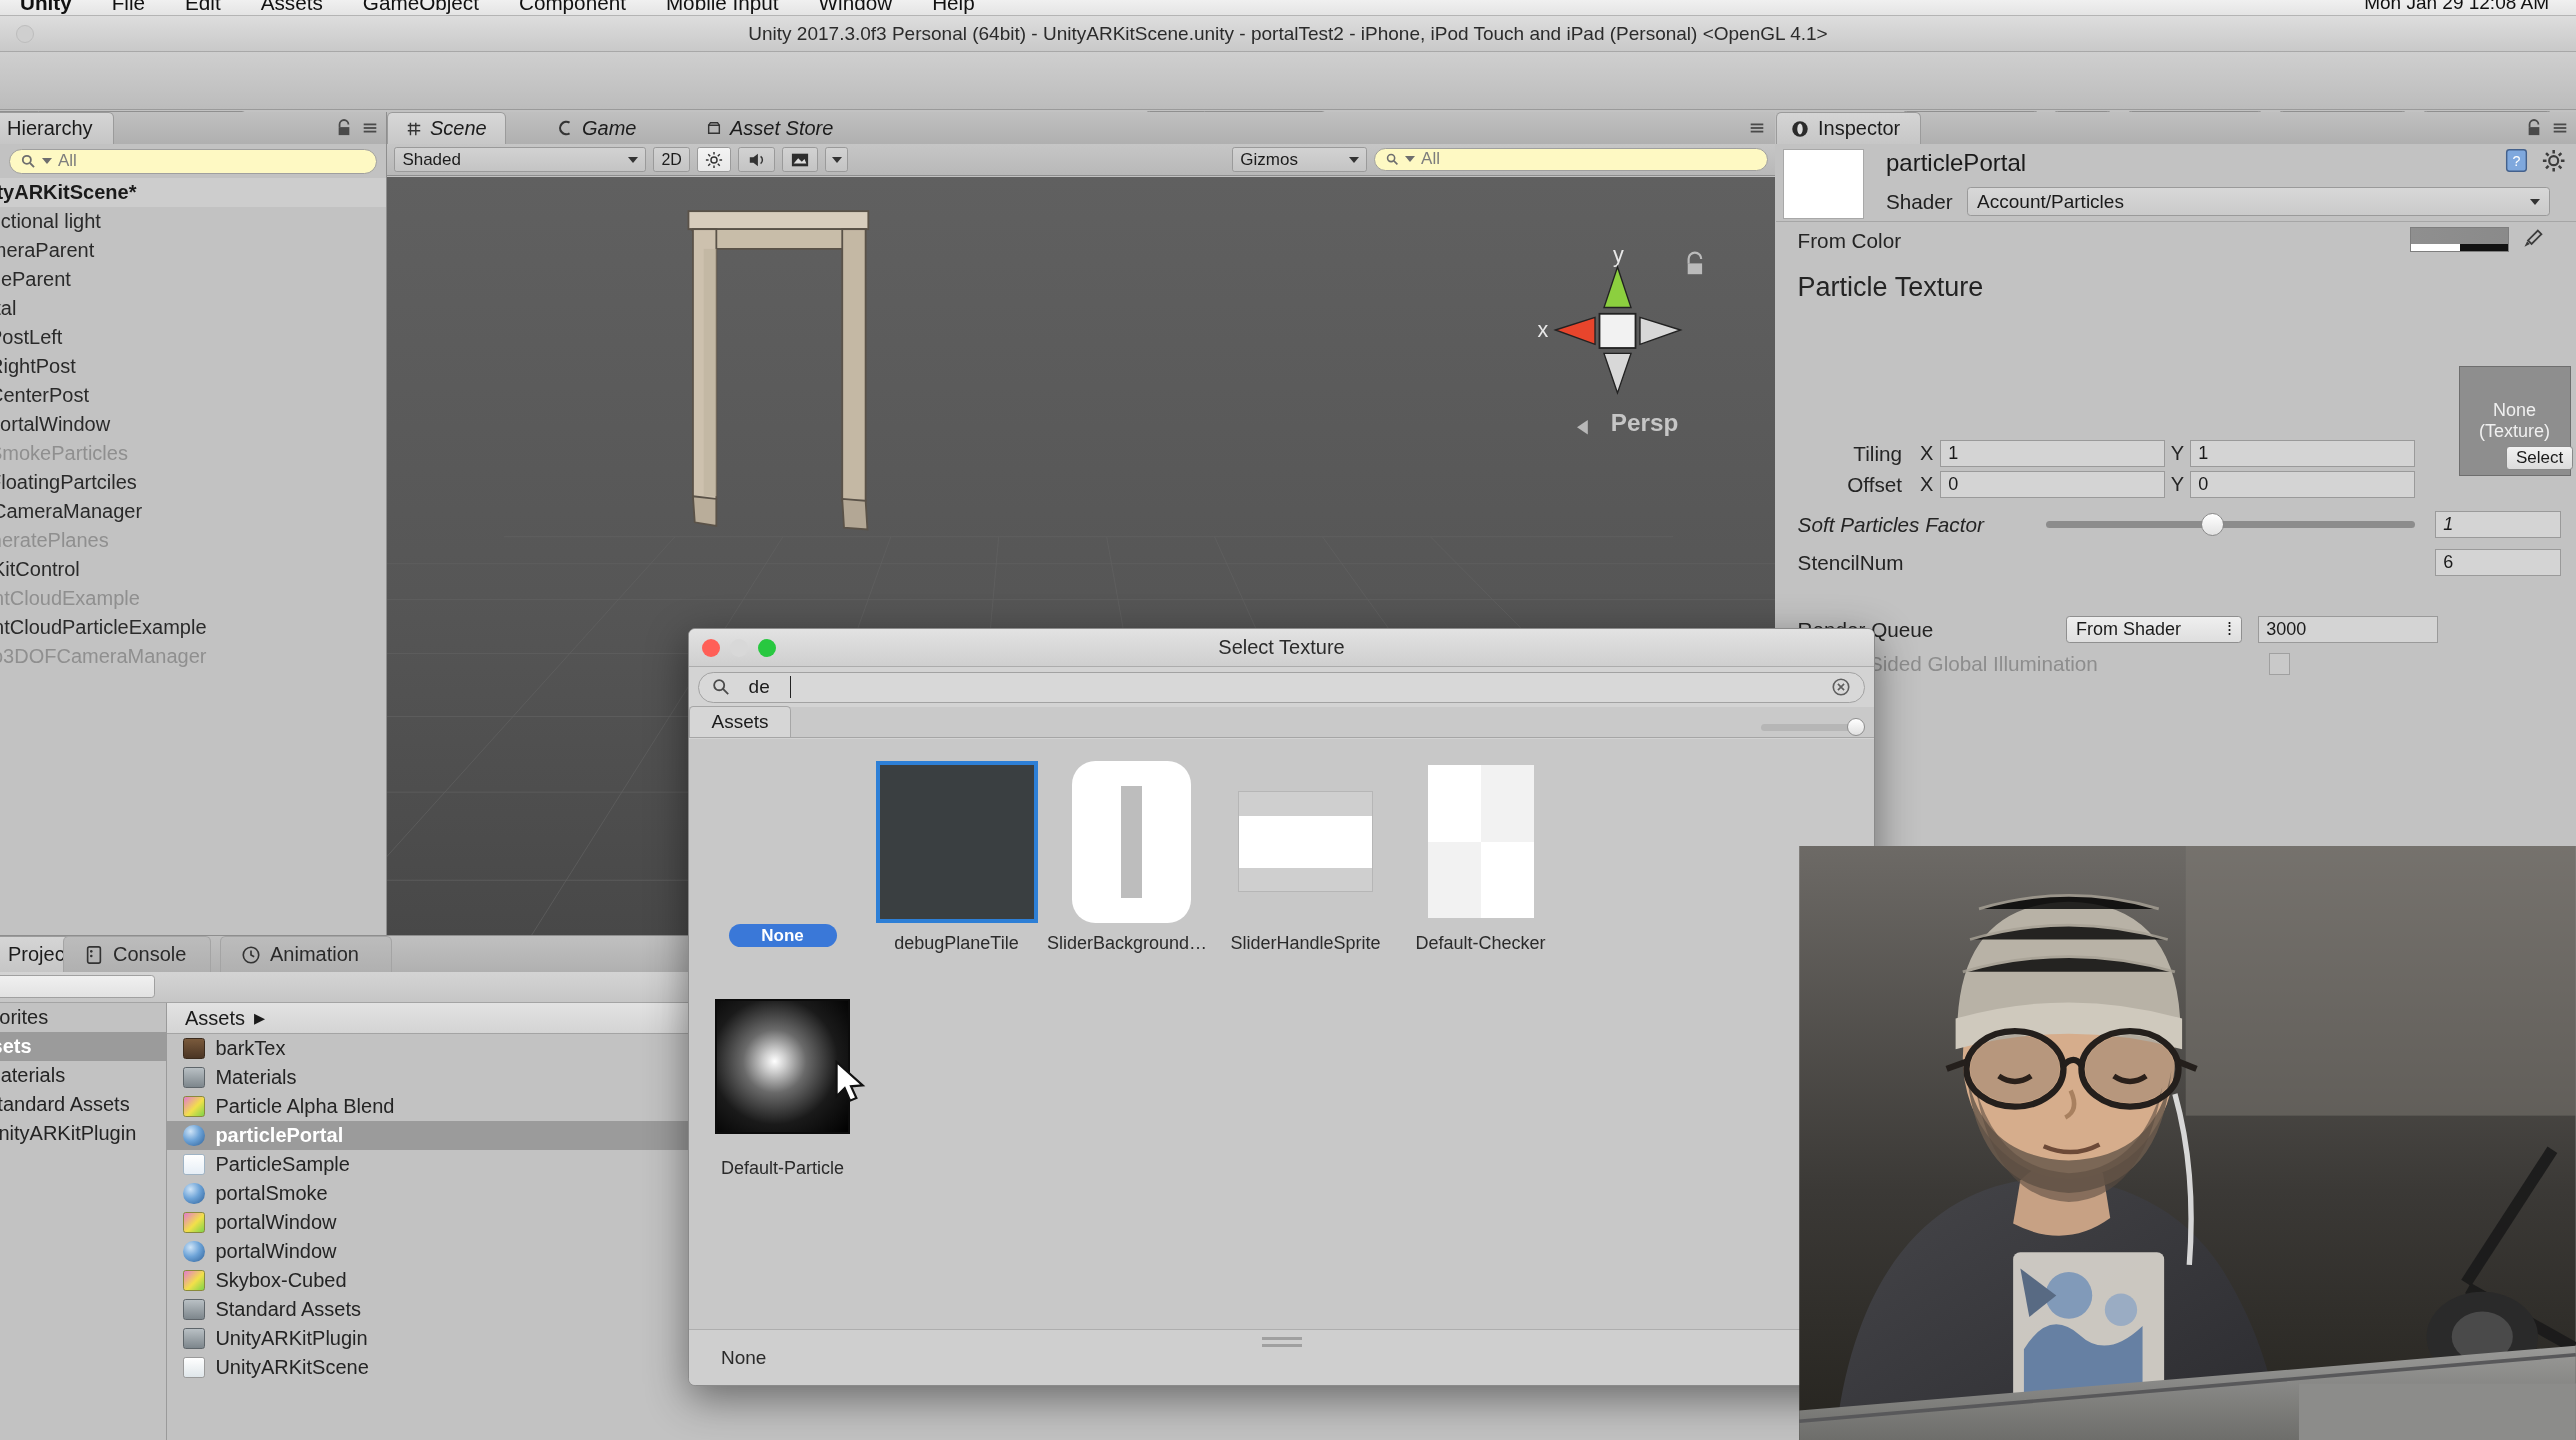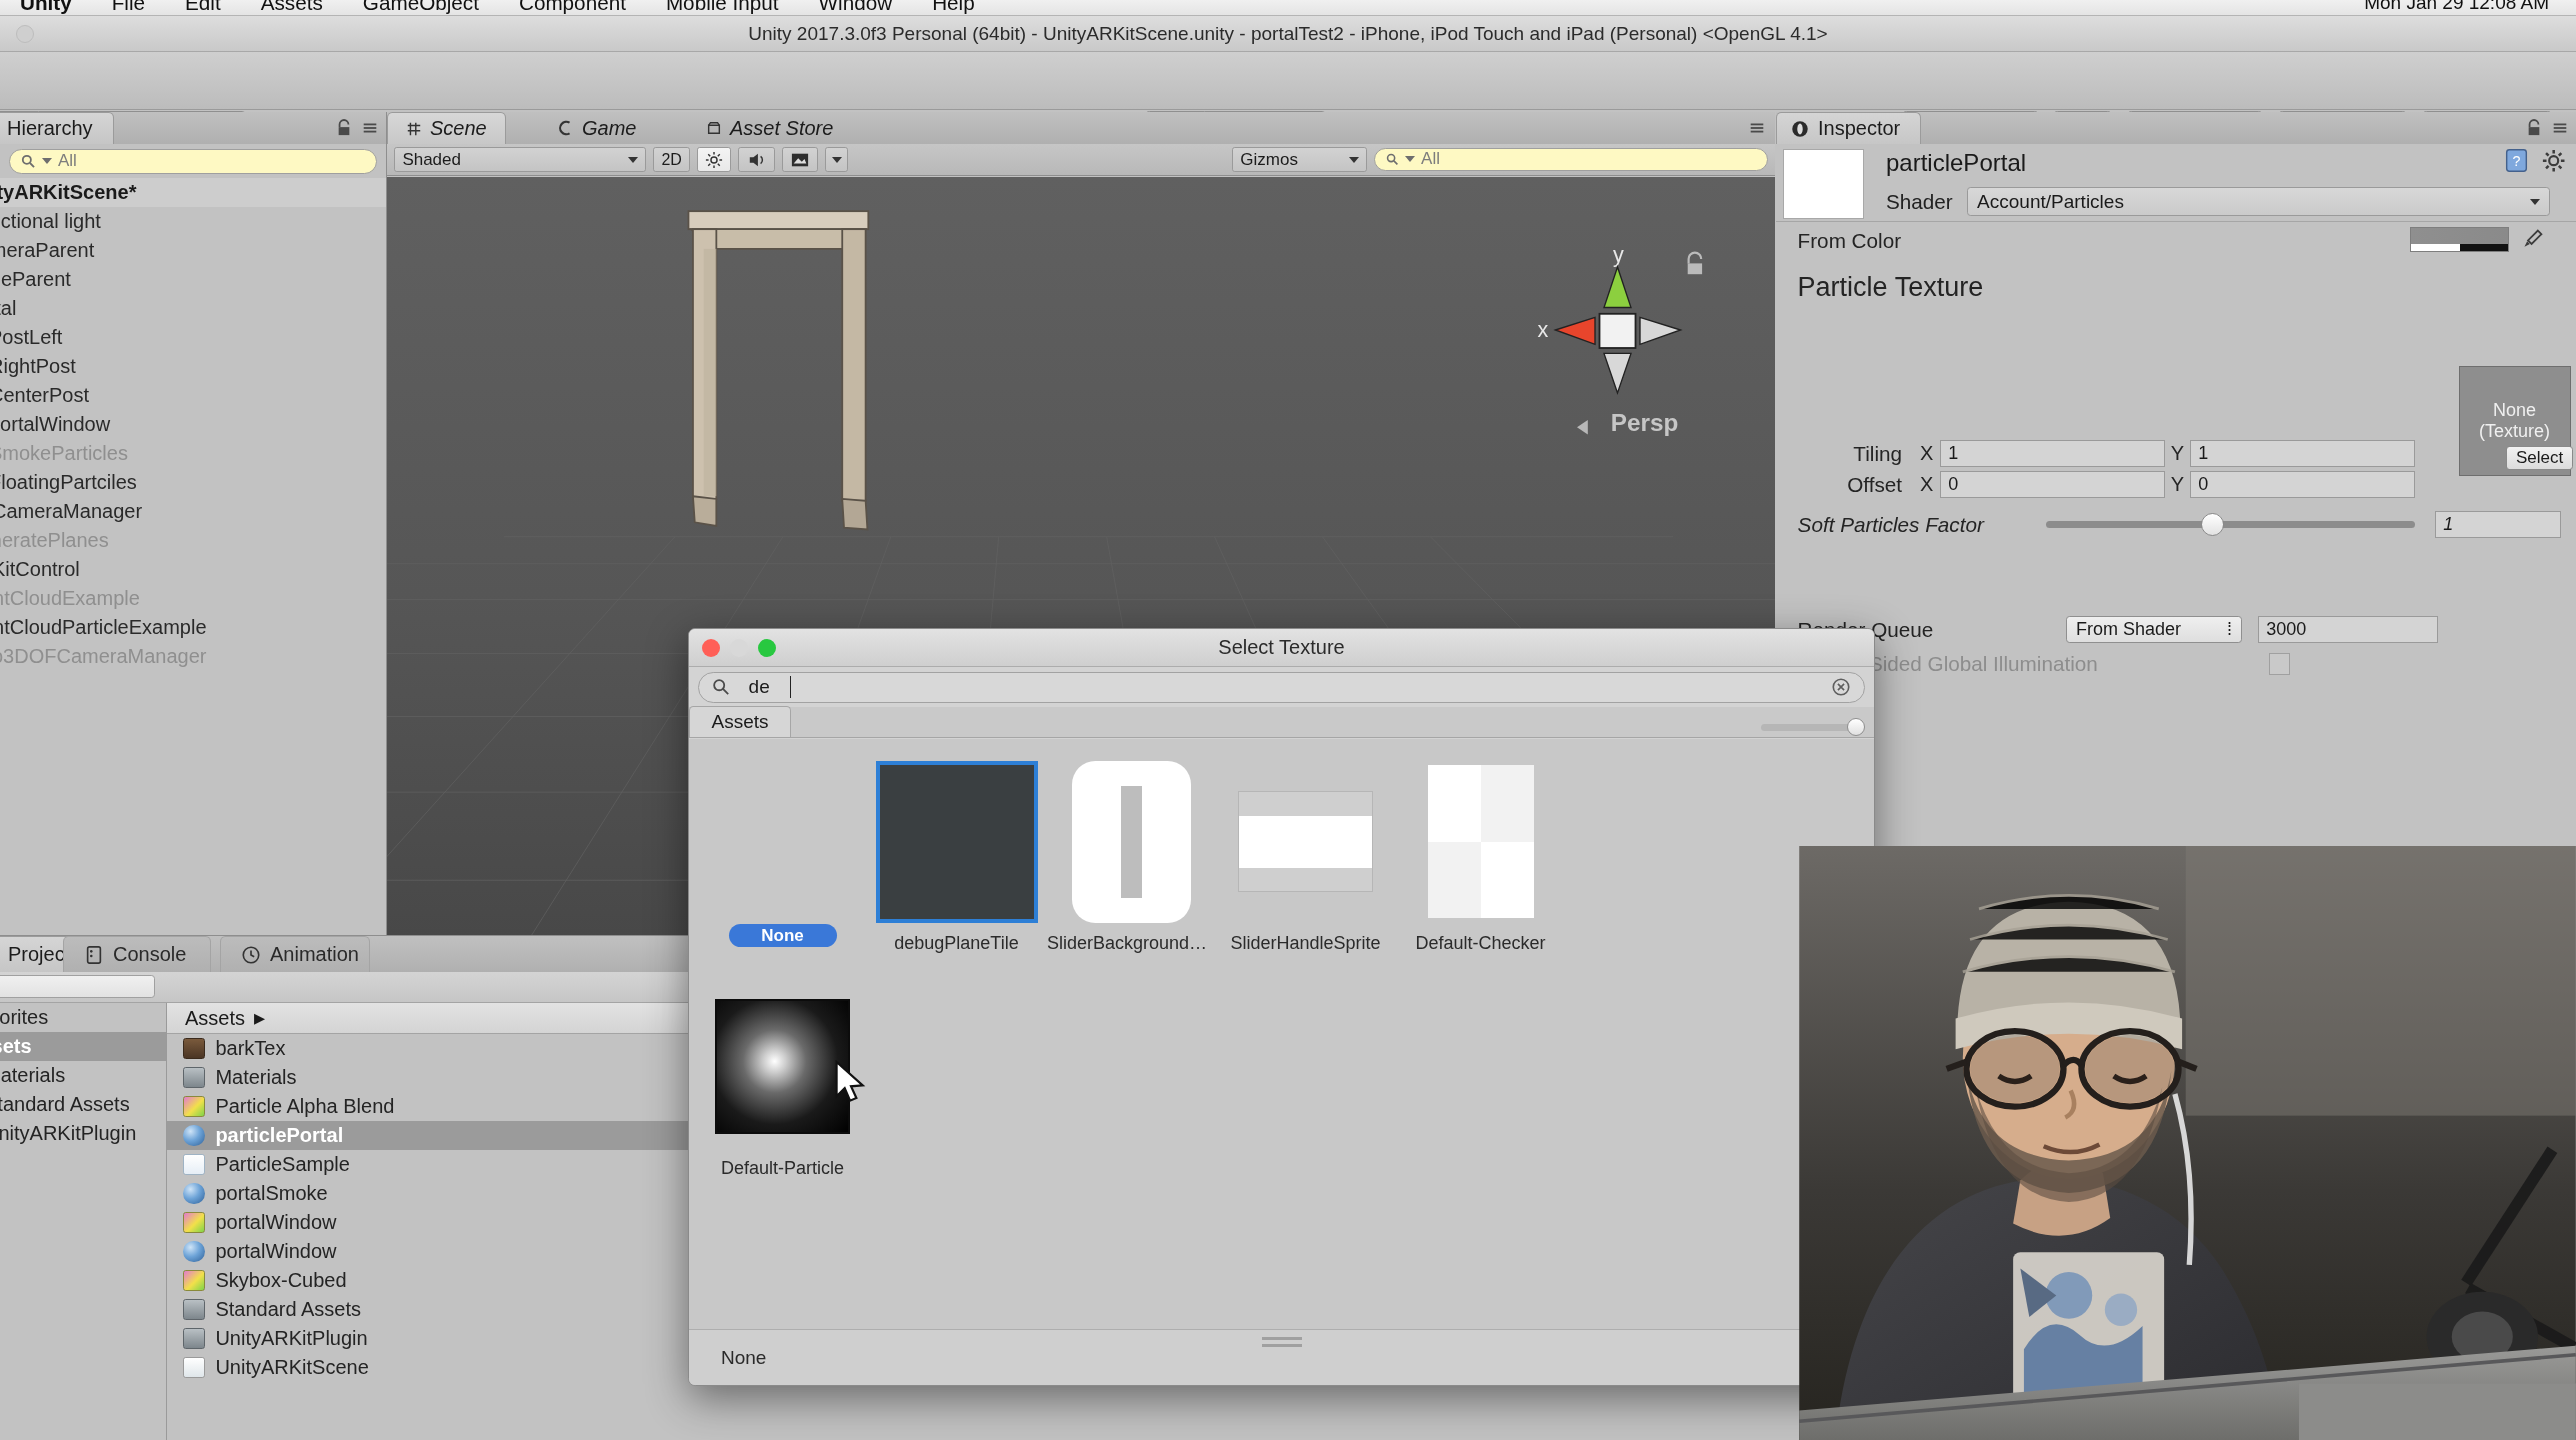--- a/index.html
+++ b/index.html
@@ -633,20 +633,24 @@
     </div>
 
     <div style="position:absolute;left:0;top:399px;width:800px;display:flex;align-items:center;font-style:italic;">
       <span style="width:270px;padding-left:21.6px;font-size:20.7px;color:#242424;">Soft Particles Factor</span>
       <div style="position:relative;width:369px;height:7.2px;background:#8c8c8c;border-radius:3.6px;">
         <div style="position:absolute;left:42%;top:-8px;width:23.4px;height:23.4px;border-radius:50%;background:linear-gradient(#fff,#e2e2e2);border:0.9px solid #8a8a8a;"></div>
       </div>
       <div class="inspfield" style="margin-left:20px;width:126px;">1</div>
     </div>
 
+    <div style="position:absolute;left:0;top:437px;width:800px;display:flex;align-items:center;">
+      <span style="width:270px;padding-left:21.6px;font-size:20.7px;color:#242424;">StencilNum</span>
+      <div class="inspfield" style="margin-left:389px;width:126px;">6</div>
+    </div>
 
     <div style="position:absolute;left:0;top:504px;width:800px;display:flex;align-items:center;">
       <span style="width:270px;padding-left:21.6px;font-size:20.7px;color:#242424;">Render Queue</span>
       <div style="margin-left:20px;width:176px;height:27px;background:linear-gradient(#efefef,#dedede);border:0.9px solid #8f8f8f;border-radius:3.6px;display:flex;align-items:center;justify-content:space-between;padding:0 9px;font-size:18px;color:#1a1a1a;">
         <span>From Shader</span>
         <span>⁞</span>
       </div>
       <div class="inspfield" style="margin-left:16px;width:180px;">3000</div>
     </div>
 
@@ -662,21 +666,21 @@
         <span>Project</span>
       </div>
       <div class="ptab unsel" style="left:106px;height:36px;padding:0 23.4px 0 49px;">
         <svg width="20" height="20" viewBox="0 0 22 22" style="position:absolute;left:20px;">
             <rect x="4" y="2" width="14" height="18" rx="2" fill="none" stroke="#333" stroke-width="1.8"></rect>
             <circle cx="8" cy="7" r="1.4" fill="#333"></circle>
             <circle cx="8" cy="12" r="1.4" fill="#333"></circle>
           </svg>
         <span>Console</span>
       </div>
-      <div class="ptab unsel" style="left:263px;height:36px;padding:0 10px 0 49px;">
+      <div class="ptab unsel" style="left:263px;height:36px;padding:0 32px 0 49px;">
         <svg width="20" height="20" viewBox="0 0 22 22" style="position:absolute;left:20px;">
             <circle cx="11" cy="11" r="8.5" fill="none" stroke="#333" stroke-width="1.8"></circle>
             <path d="M11 6v5l3.5 2" stroke="#333" stroke-width="1.8" fill="none"></path>
           </svg>
         <span>Animation</span>
       </div>
     </div>
     <div style="position:absolute;left:0;top:36px;height:31px;width:100%;background:linear-gradient(#d4d4d4,#c6c6c6);border-bottom:0.9px solid #a4a4a4;">
       <div style="position:absolute;left:36px;top:2.7px;width:162px;height:23.4px;background:linear-gradient(#f0f0f0,#e2e2e2);border:0.9px solid #a0a0a0;border-radius:3.6px;"></div>
     </div>

